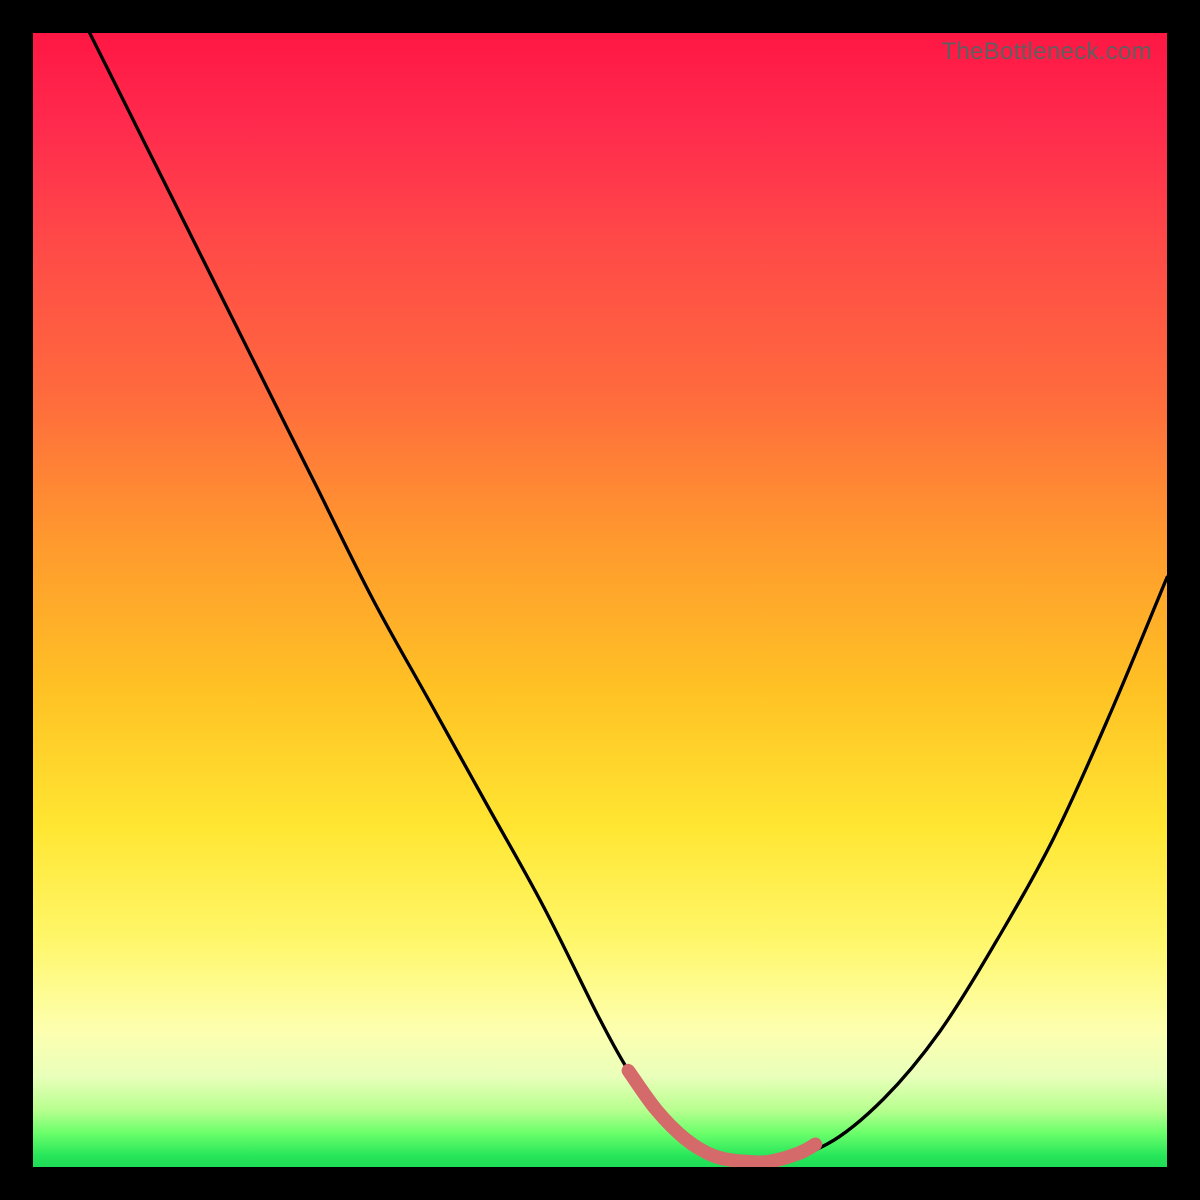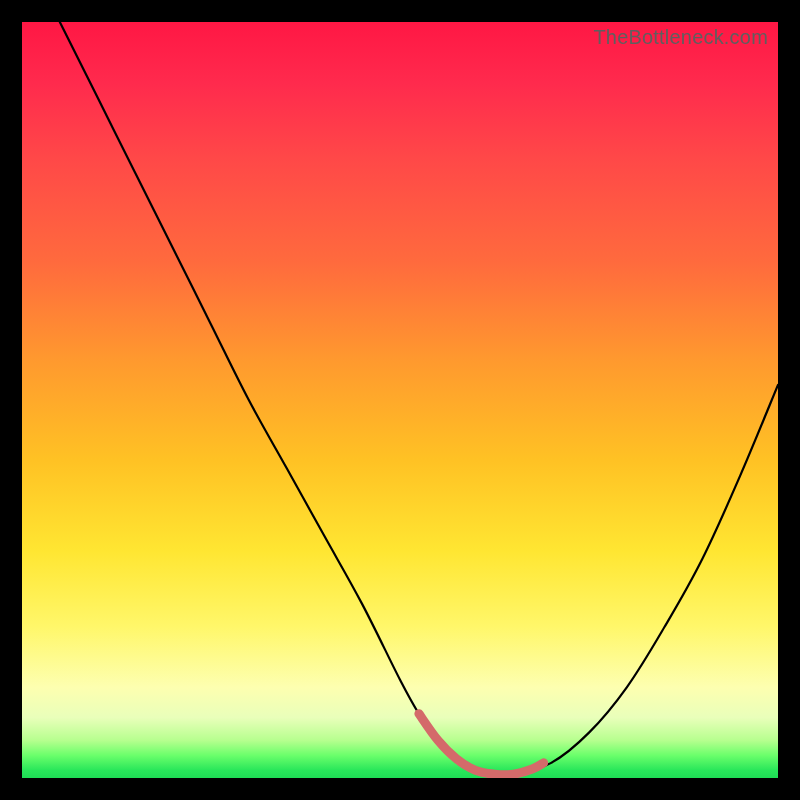--- a/index.html
+++ b/index.html
@@ -40,21 +40,21 @@
       #6bff6b 97%,
       #28e65a 99%,
       #1edc55 100%
     );
   }
   .watermark {
     position: absolute;
     top: 4px;
     right: 10px;
     color: #5f5f5f;
-    font-size: 20px;
+    font-size: 16px;
     font-weight: 500;
     letter-spacing: 0.2px;
     user-select: none;
   }
   svg.curve {
     position: absolute;
     left: 0;
     top: 0;
     width: 756px;
     height: 756px;

